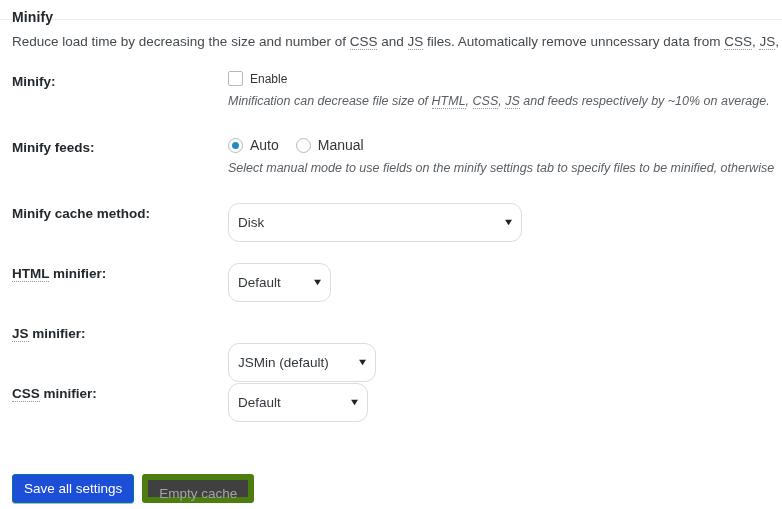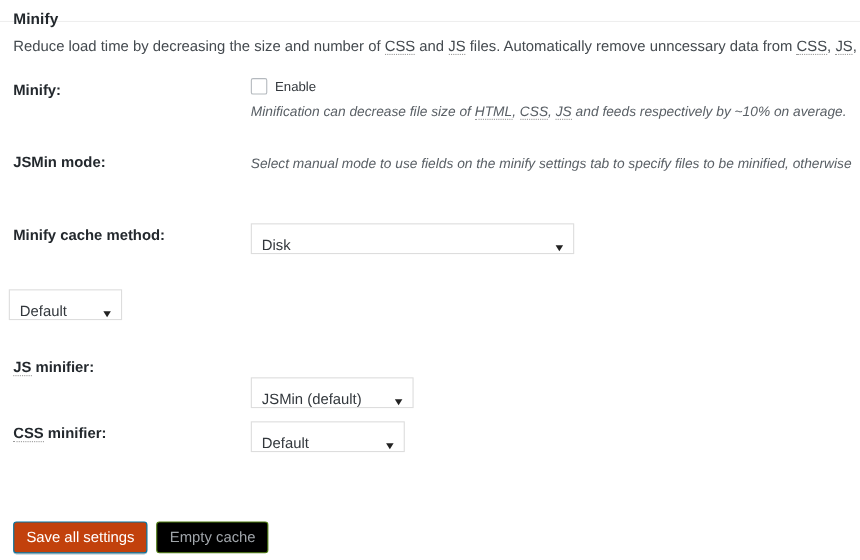--- a/index.html
+++ b/index.html
@@ -151,30 +151,30 @@
     font-size: 12.5px;
     line-height: 17px;
     color: #5a6066;
     margin-top: 4px;
     white-space: nowrap;
   }
 
   
   .select {
     display: inline-flex;
-    align-items: flex-end;
+    align-items: center;
     justify-content: space-between;
-    height: 28px;
+    height: 39px;
     border: 1px solid #dddddd;
     background: #ffffff;
     box-sizing: border-box;
     padding: 0 8px 0 9px;
     font-size: 13.5px;
     color: #32373c;
-    border-radius: 0;
+    border-radius: 11px;
     vertical-align: middle;
   }
   .select .caret {
     font-size: 9px;
     color: #222;
     margin-left: 14px;
     line-height: 1;
     transform: scaleX(1.3);
   }
   .select-wide   { width: 294px; }
@@ -195,28 +195,28 @@
     height: 29px;
     line-height: 27px;
     padding: 0 11px;
     font-size: 13.5px;
     border-radius: 3px;
     box-sizing: border-box;
     display: inline-block;
     white-space: nowrap;
   }
   .btn-primary {
-    background: #c2410c;
+    background: #1d4ed8;
     border: 1px solid #0074a2;
     color: #ffffff;
     box-shadow: 0 1px 0 rgba(0,60,90,.35);
   }
   .btn-secondary-disabled {
-    background: #000000;
-    border: 1px solid #4d7c0f;
+    background: #404040;
+    border: 6px solid #4d7c0f;
     color: #a0a5aa;
   }
 </style>
 </head>
 <body>
 
 <div class="panel">
 
   <div class="panel-header">
     <span class="panel-title">Minify</span>
@@ -235,37 +235,48 @@
           <span class="checkbox"></span>
           <span class="chk-label">Enable</span>
         </label>
         <div class="desc">
           <span>Minification can decrease file size of <abbr>HTML</abbr>, <abbr>CSS</abbr>, <abbr>JS</abbr> and feeds respectively by ~10% on average.</span>
         </div>
       </div>
     </div>
 
     <div class="row row-minifymode">
-      <div class="row-label">JSMin mode:</div>
-      <div class="row-field">
+      <div class="row-label">Minify feeds:</div>
+      <div class="row-field">
+        <span class="radio-group">
+          <label class="radio-item" style="display:inline-flex;align-items:center;gap:7px;">
+            <span class="radio checked"></span>
+            <span class="radio-label">Auto</span>
+          </label>
+          <label class="radio-item" style="display:inline-flex;align-items:center;gap:7px;">
+            <span class="radio"></span>
+            <span class="radio-label last">Manual</span>
+          </label>
+        </span>
         <div class="desc">Select manual mode to use fields on the minify settings tab to specify files to be minified, otherwise</div>
       </div>
     </div>
 
     <div class="row row-cache">
       <div class="row-label">Minify cache method:</div>
       <div class="row-field">
         <span class="select select-wide">
           <span>Disk</span>
           <span class="caret">▼</span>
         </span>
       </div>
     </div>
 
     <div class="row row-html">
+      <div class="row-label"><abbr>HTML</abbr> minifier:</div>
       <div class="row-field">
         <span class="select select-html">
           <span>Default</span>
           <span class="caret">▼</span>
         </span>
       </div>
     </div>
 
     <div class="row row-js">
       <div class="row-label"><abbr>JS</abbr> minifier:</div>

